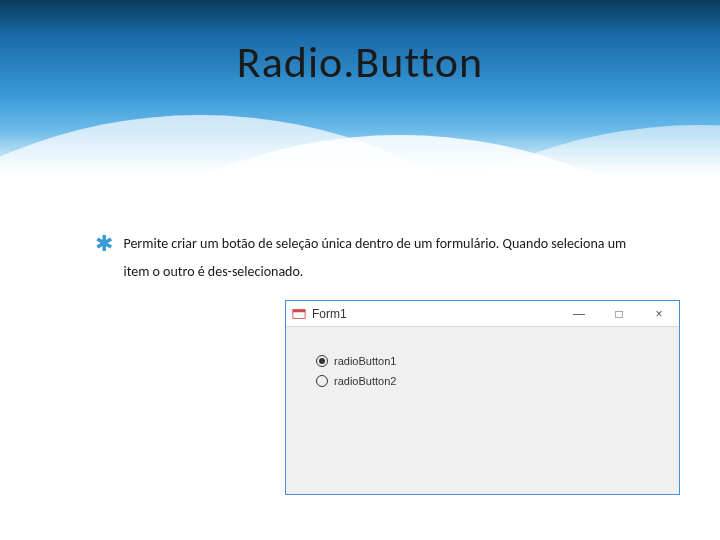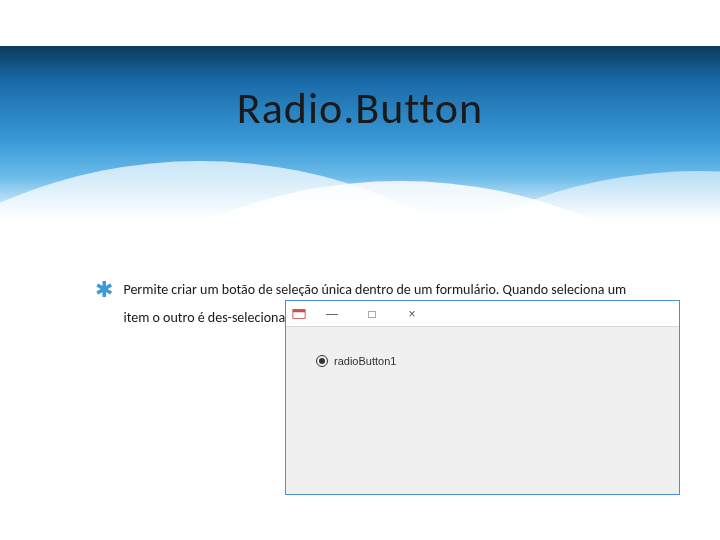--- a/index.html
+++ b/index.html
@@ -35,21 +35,20 @@
   .wave.w2 { left: 200px; top: 40px; background: rgba(255,255,255,0.55); }
   .wave.w3 { left: -100px; top: 50px; background: rgba(255,255,255,0.85); }
   .title {
     position: relative;
     text-align: center;
     padding-top: 35px;
     font-size: 44px;
     color: #1a1a1a;
     font-weight: 400;
     letter-spacing: 1px;
-    margin-top: 46px;
   }
   .content {
     padding: 55px 70px 0 95px;
     position: relative;
   }
   .bullet-row {
     display: flex;
     align-items: flex-start;
   }
   .bullet-icon {
@@ -156,25 +155,30 @@
 </div>
 
 <div class="form-window">
   <div class="titlebar">
     <span class="form-icon">
       <svg viewBox="0 0 16 16">
           <rect x="1" y="3" width="14" height="10" fill="#fff" stroke="#d04a4a" stroke-width="1"></rect>
           <rect x="1" y="3" width="14" height="3" fill="#d04a4a"></rect>
         </svg>
     </span>
+    <span class="form-title">Form1</span>
     <div class="win-btns">
       <div class="win-btn">—</div>
       <div class="win-btn">□</div>
       <div class="win-btn close">×</div>
     </div>
   </div>
   <div class="form-body">
     <div class="radio-row">
       <span class="radio-dot checked"></span>
       <span>radioButton1</span>
     </div>
+    <div class="radio-row">
+      <span class="radio-dot"></span>
+      <span>radioButton2</span>
+    </div>
   </div>
 </div>
 
 </body></html>

